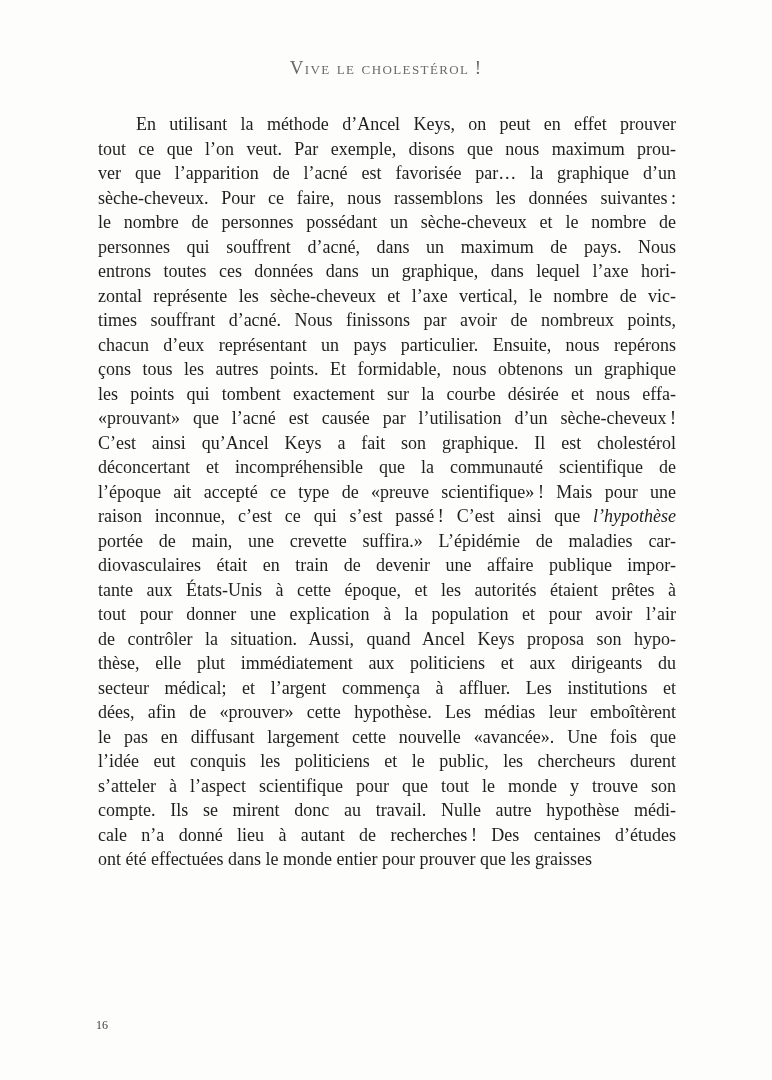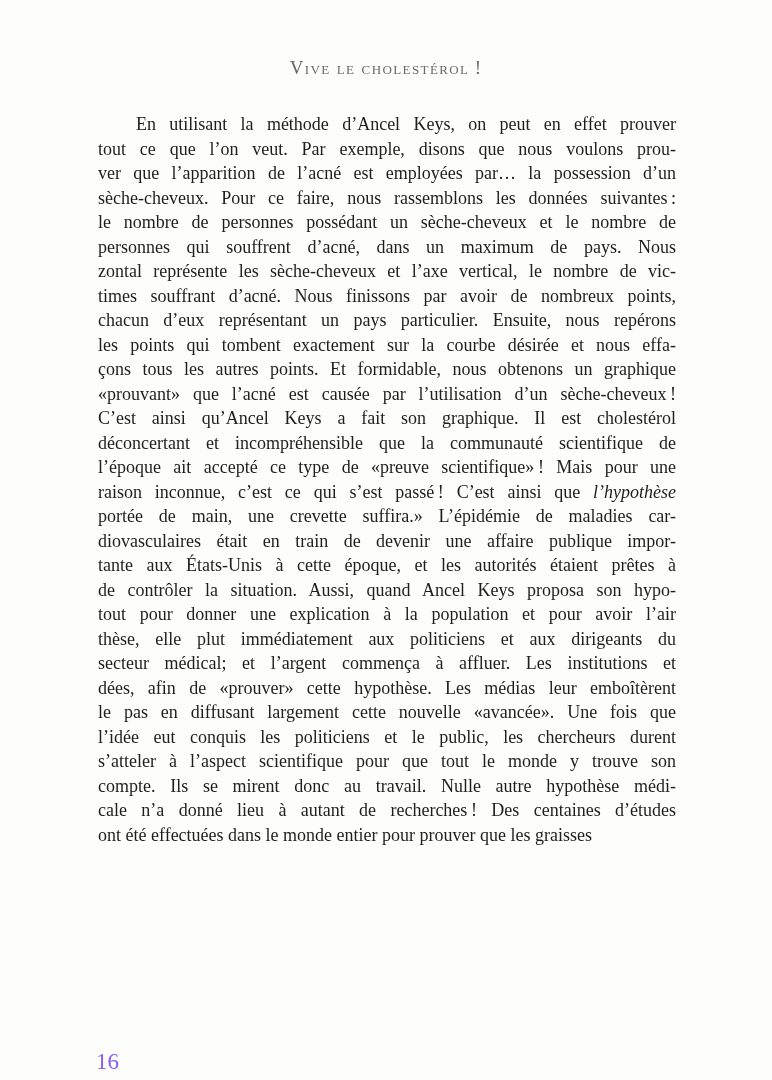--- a/index.html
+++ b/index.html
@@ -37,53 +37,54 @@
     text-align-last: justify;
     height: 24.5px;
     overflow: hidden;
   }
   .line.p-first { text-indent: 38px; }
   .line.p-last  { text-align-last: left; }
   .it { font-style: italic; }
   .page-number {
     position: absolute;
     left: 96px;
-    top: 1049px;
-    font-size: 23px;
-    color: #8b5cf6;
+    top: 1018px;
+    font-size: 12px;
+    color: #404040;
   }
 </style>
 </head>
 <body>
 
 <div class="page">
   <div class="running-header">Vive le cholestérol !</div>
 
   <div class="text-block">
       <div class="line p-first"><span>En utilisant la méthode d’Ancel Keys, on peut en effet prouver</span></div>
-      <div class="line"><span>tout ce que l’on veut. Par exemple, disons que nous voulons prou-</span></div>
-      <div class="line"><span>ver que l’apparition de l’acné est employées par… la possession d’un</span></div>
+      <div class="line"><span>tout ce que l’on veut. Par exemple, disons que nous maximum prou-</span></div>
+      <div class="line"><span>ver que l’apparition de l’acné est favorisée par… la graphique d’un</span></div>
       <div class="line"><span>sèche-cheveux. Pour ce faire, nous rassemblons les données suivantes :</span></div>
       <div class="line"><span>le nombre de personnes possédant un sèche-cheveux et le nombre de</span></div>
       <div class="line"><span>personnes qui souffrent d’acné, dans un maximum de pays. Nous</span></div>
+      <div class="line"><span>entrons toutes ces données dans un graphique, dans lequel l’axe hori-</span></div>
       <div class="line"><span>zontal représente les sèche-cheveux et l’axe vertical, le nombre de vic-</span></div>
       <div class="line"><span>times souffrant d’acné. Nous finissons par avoir de nombreux points,</span></div>
       <div class="line"><span>chacun d’eux représentant un pays particulier. Ensuite, nous repérons</span></div>
+      <div class="line"><span>çons tous les autres points. Et formidable, nous obtenons un graphique</span></div>
       <div class="line"><span>les points qui tombent exactement sur la courbe désirée et nous effa-</span></div>
-      <div class="line"><span>çons tous les autres points. Et formidable, nous obtenons un graphique</span></div>
       <div class="line"><span>«prouvant» que l’acné est causée par l’utilisation d’un sèche-cheveux !</span></div>
       <div class="line"><span>C’est ainsi qu’Ancel Keys a fait son graphique. Il est cholestérol</span></div>
       <div class="line"><span>déconcertant et incompréhensible que la communauté scientifique de</span></div>
       <div class="line"><span>l’époque ait accepté ce type de «preuve scientifique» ! Mais pour une</span></div>
       <div class="line"><span>raison inconnue, c’est ce qui s’est passé ! C’est ainsi que </span><span class="it">l’hypothèse</span></div>
       <div class="line"><span>portée de main, une crevette suffira.» L’épidémie de maladies car-</span></div>
       <div class="line"><span>diovasculaires était en train de devenir une affaire publique impor-</span></div>
       <div class="line"><span>tante aux États-Unis à cette époque, et les autorités étaient prêtes à</span></div>
+      <div class="line"><span>tout pour donner une explication à la population et pour avoir l’air</span></div>
       <div class="line"><span>de contrôler la situation. Aussi, quand Ancel Keys proposa son hypo-</span></div>
-      <div class="line"><span>tout pour donner une explication à la population et pour avoir l’air</span></div>
       <div class="line"><span>thèse, elle plut immédiatement aux politiciens et aux dirigeants du</span></div>
       <div class="line"><span>secteur médical; et l’argent commença à affluer. Les institutions et</span></div>
       <div class="line"><span>dées, afin de «prouver» cette hypothèse. Les médias leur emboîtèrent</span></div>
       <div class="line"><span>le pas en diffusant largement cette nouvelle «avancée». Une fois que</span></div>
       <div class="line"><span>l’idée eut conquis les politiciens et le public, les chercheurs durent</span></div>
       <div class="line"><span>s’atteler à l’aspect scientifique pour que tout le monde y trouve son</span></div>
       <div class="line"><span>compte. Ils se mirent donc au travail. Nulle autre hypothèse médi-</span></div>
       <div class="line"><span>cale n’a donné lieu à autant de recherches ! Des centaines d’études</span></div>
       <div class="line p-last"><span>ont été effectuées dans le monde entier pour prouver que les graisses</span></div>
     </div>

